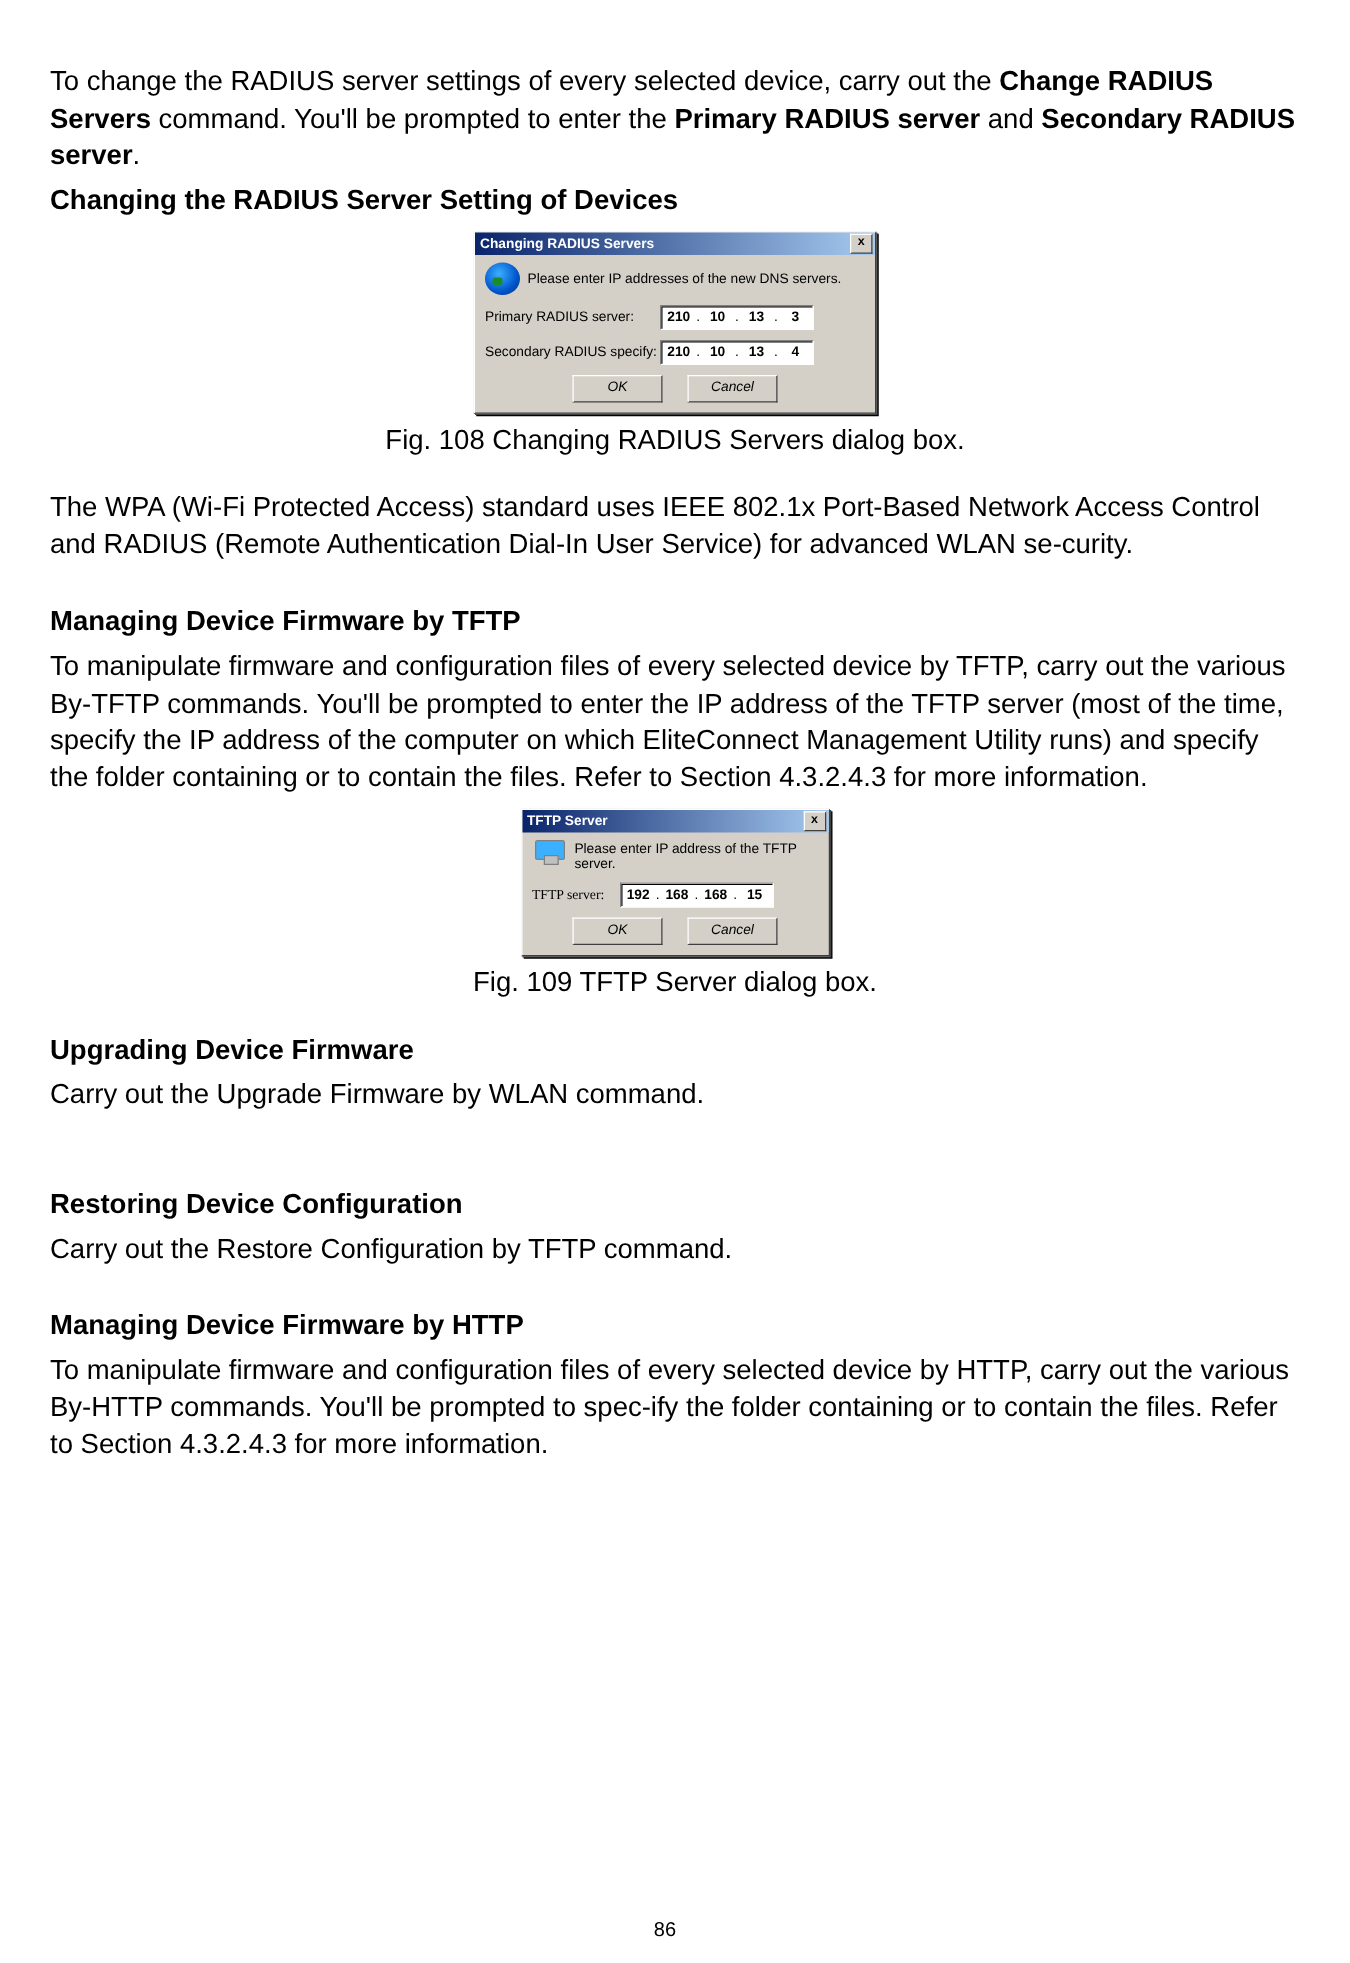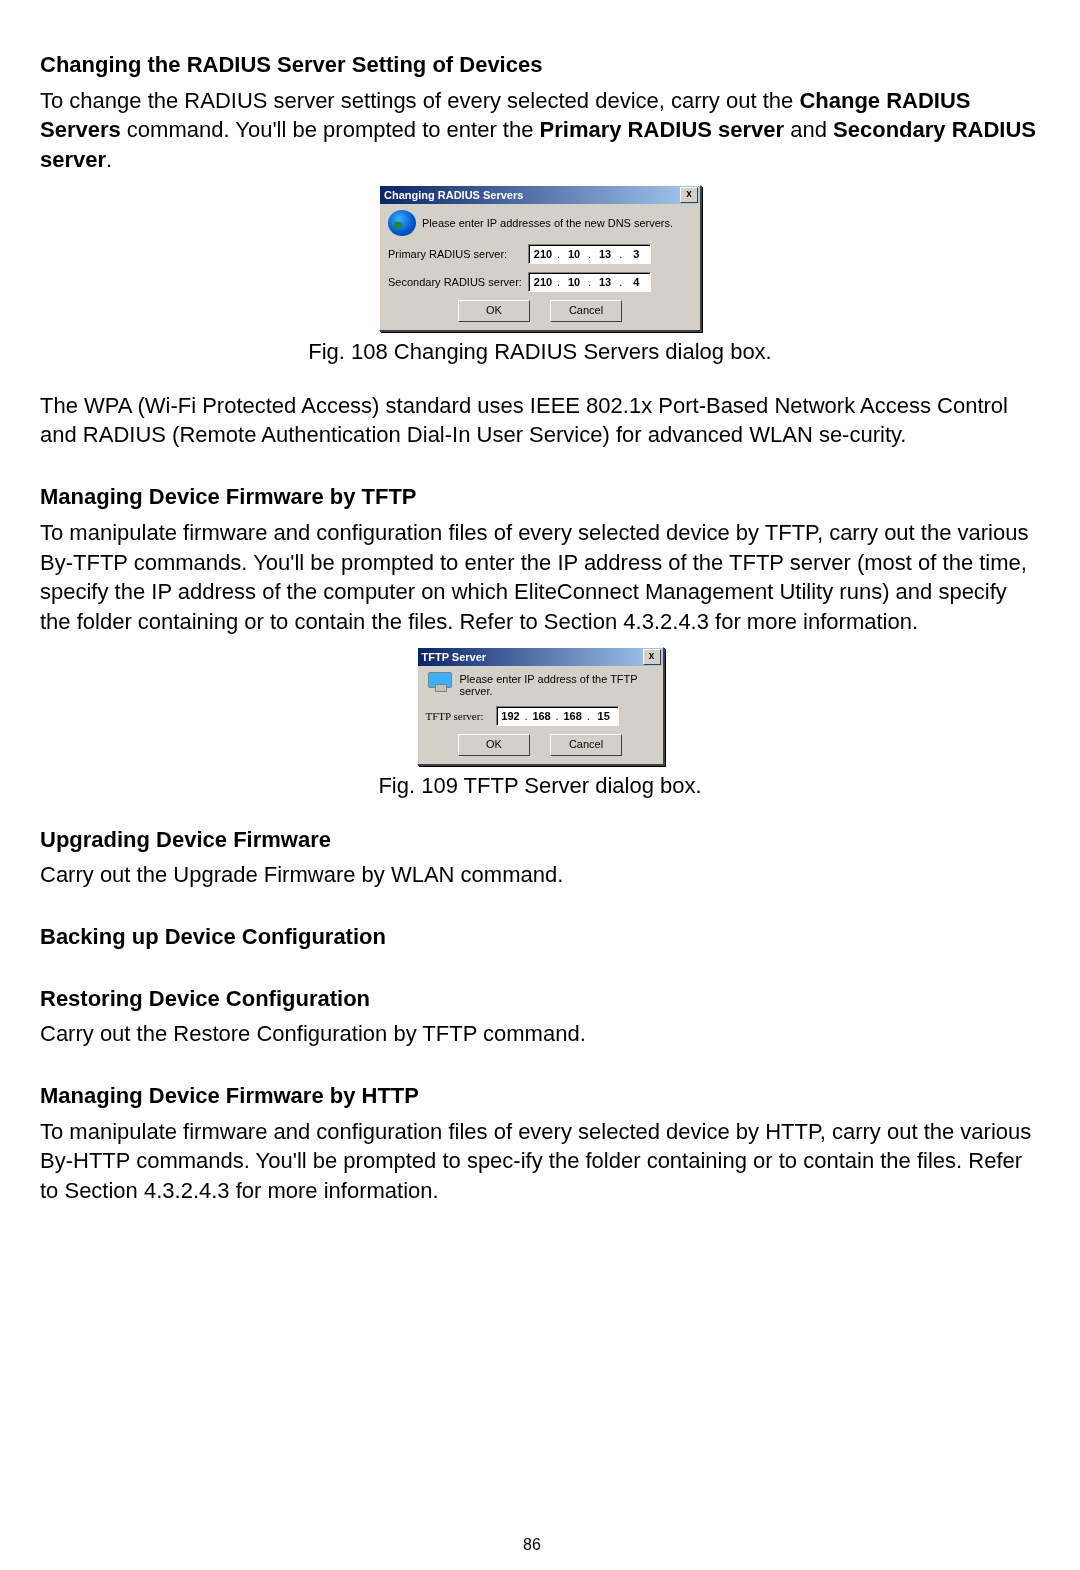--- a/index.html
+++ b/index.html
@@ -174,33 +174,34 @@
     width: 70px;
     height: 20px;
     background: #d4d0c8;
     border-top: 1px solid #fff;
     border-left: 1px solid #fff;
     border-bottom: 1px solid #404040;
     border-right: 1px solid #404040;
     font-size: 11px;
     text-align: center;
     line-height: 18px;
+    font-style: italic;
   }
 
   .dialog.tftp { width: 245px; }
 </style>
 </head>
 <body>
 
 <div class="page">
 
-  <div class="para heading">Changing the RADIUS Server Setting of Devices</div>
   <div class="para">
     <span>To change the RADIUS server settings of every selected device, carry out the </span><span class="bold">Change RADIUS Servers</span><span> command. You'll be prompted to enter the </span><span class="bold">Primary RADIUS server</span><span> and </span><span class="bold">Secondary RADIUS server</span><span>.</span>
   </div>
+  <div class="para heading">Changing the RADIUS Server Setting of Devices</div>
 
   <div class="fig-center">
     <div class="dialog">
       <div class="titlebar">
         <span>Changing RADIUS Servers</span>
         <div class="close">x</div>
       </div>
       <div class="dialog-body">
         <div class="prompt-row">
           <div class="globe-icon"></div>
@@ -212,21 +213,21 @@
             <span class="oct">210</span>
             <span class="dot">.</span>
             <span class="oct">10</span>
             <span class="dot">.</span>
             <span class="oct">13</span>
             <span class="dot">.</span>
             <span class="oct">3</span>
           </div>
         </div>
         <div class="field-row">
-          <div class="label">Secondary RADIUS server:</div>
+          <div class="label">Secondary RADIUS specify:</div>
           <div class="ip-box">
             <span class="oct">210</span>
             <span class="dot">.</span>
             <span class="oct">10</span>
             <span class="dot">.</span>
             <span class="oct">13</span>
             <span class="dot">.</span>
             <span class="oct">4</span>
           </div>
         </div>
@@ -282,21 +283,20 @@
     <div class="caption">Fig. 109 TFTP Server dialog box.</div>
   </div>
 
   <div class="spacer-md"></div>
 
   <div class="para heading">Upgrading Device Firmware</div>
   <div class="para">Carry out the Upgrade Firmware by WLAN command.</div>
 
   <div class="spacer-md"></div>
 
-  <div class="para heading">Backing up Device Configuration</div>
 
   <div class="spacer-md"></div>
 
   <div class="para heading">Restoring Device Configuration</div>
   <div class="para">Carry out the Restore Configuration by TFTP command.</div>
 
   <div class="spacer-md"></div>
 
   <div class="para heading">Managing Device Firmware by HTTP</div>
   <div class="para">To manipulate firmware and configuration files of every selected device by HTTP, carry out the various By-HTTP commands. You'll be prompted to spec-ify the folder containing or to contain the files. Refer to Section 4.3.2.4.3 for more information.</div>

